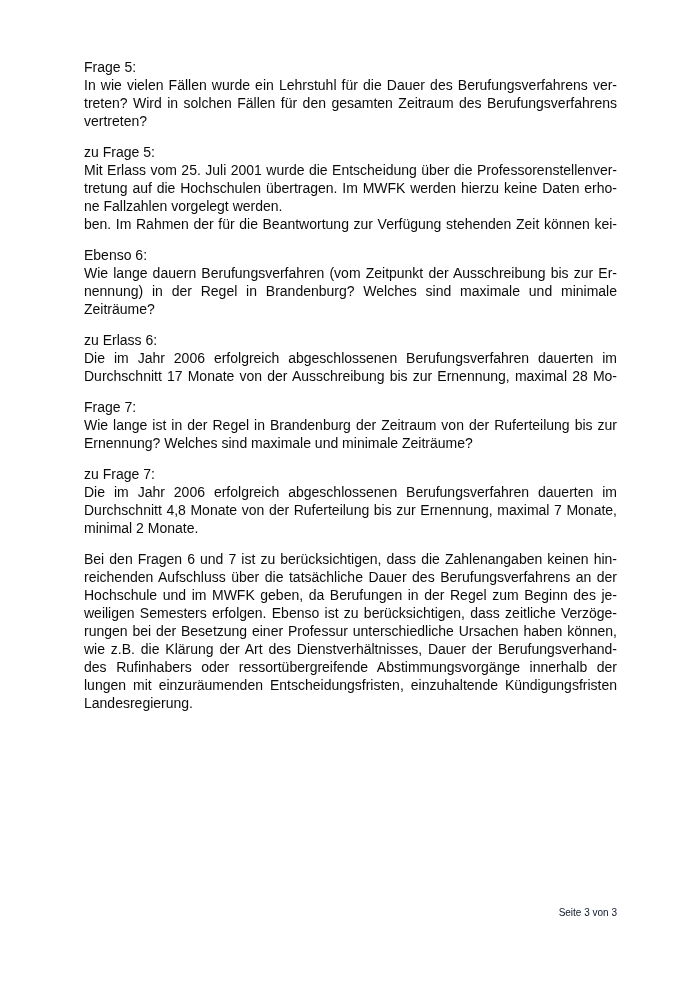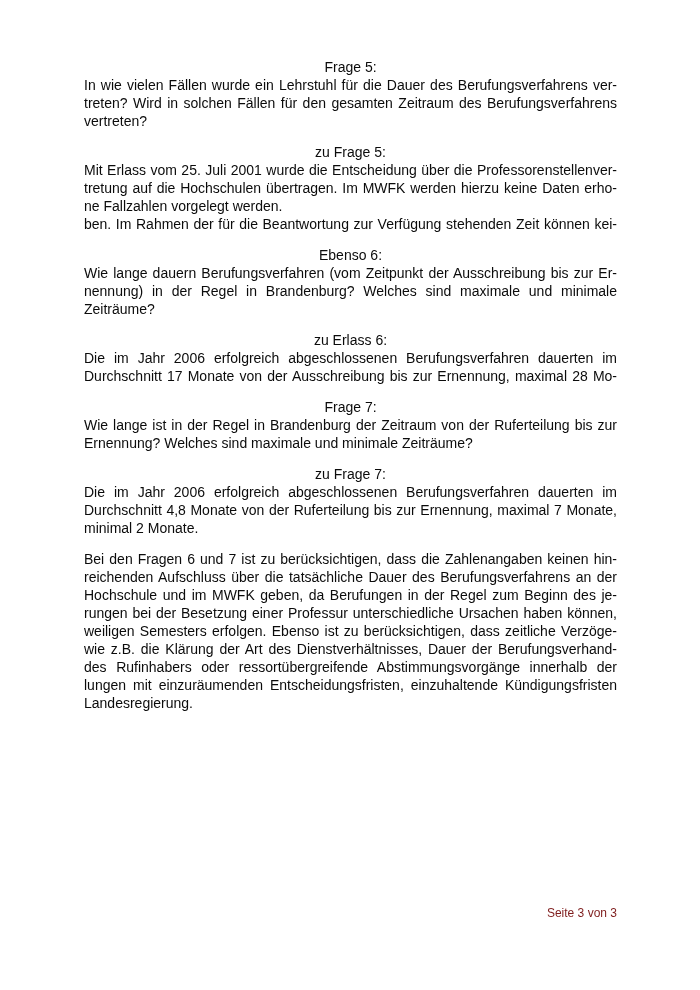--- a/index.html
+++ b/index.html
@@ -24,37 +24,37 @@
     font-size: 14px;
     line-height: 18px;
   }
   .block {
     margin-bottom: 13px;
   }
   .line {
     white-space: normal;
   }
   .heading {
-    text-align: center;
+    text-align: left;
   }
   .pline {
     text-align: justify;
     text-align-last: justify;
   }
   .pline.last {
     text-align: justify;
     text-align-last: left;
   }
   .footer {
     position: absolute;
     top: 904px;
     right: 83px;
-    font-size: 12px;
+    font-size: 10px;
     line-height: 18px;
-    color: #7f1d1d;
+    color: #0f172a;
   }
 </style>
 </head>
 <body>
 
 <div class="page">
   <div class="content" id="content">
       <div class="block">
         <div class="line heading">Frage 5:</div>
         <div class="line pline">In wie vielen Fällen wurde ein Lehrstuhl für die Dauer des Berufungsverfahrens ver-</div>
@@ -87,22 +87,22 @@
       <div class="block">
         <div class="line heading">zu Frage 7:</div>
         <div class="line pline">Die im Jahr 2006 erfolgreich abgeschlossenen Berufungsverfahren dauerten im</div>
         <div class="line pline">Durchschnitt 4,8 Monate von der Ruferteilung bis zur Ernennung, maximal 7 Monate,</div>
         <div class="line pline last">minimal 2 Monate.</div>
       </div>
       <div class="block">
         <div class="line pline">Bei den Fragen 6 und 7 ist zu berücksichtigen, dass die Zahlenangaben keinen hin-</div>
         <div class="line pline">reichenden Aufschluss über die tatsächliche Dauer des Berufungsverfahrens an der</div>
         <div class="line pline">Hochschule und im MWFK geben, da Berufungen in der Regel zum Beginn des je-</div>
+        <div class="line pline">weiligen Semesters erfolgen. Ebenso ist zu berücksichtigen, dass zeitliche Verzöge-</div>
         <div class="line pline">rungen bei der Besetzung einer Professur unterschiedliche Ursachen haben können,</div>
-        <div class="line pline">weiligen Semesters erfolgen. Ebenso ist zu berücksichtigen, dass zeitliche Verzöge-</div>
         <div class="line pline">wie z.B. die Klärung der Art des Dienstverhältnisses, Dauer der Berufungsverhand-</div>
         <div class="line pline">des Rufinhabers oder ressortübergreifende Abstimmungsvorgänge innerhalb der</div>
         <div class="line pline">lungen mit einzuräumenden Entscheidungsfristen, einzuhaltende Kündigungsfristen</div>
         <div class="line pline last">Landesregierung.</div>
       </div>
     </div>
   <div class="footer">Seite 3 von 3</div>
 </div>
 
 </body></html>

